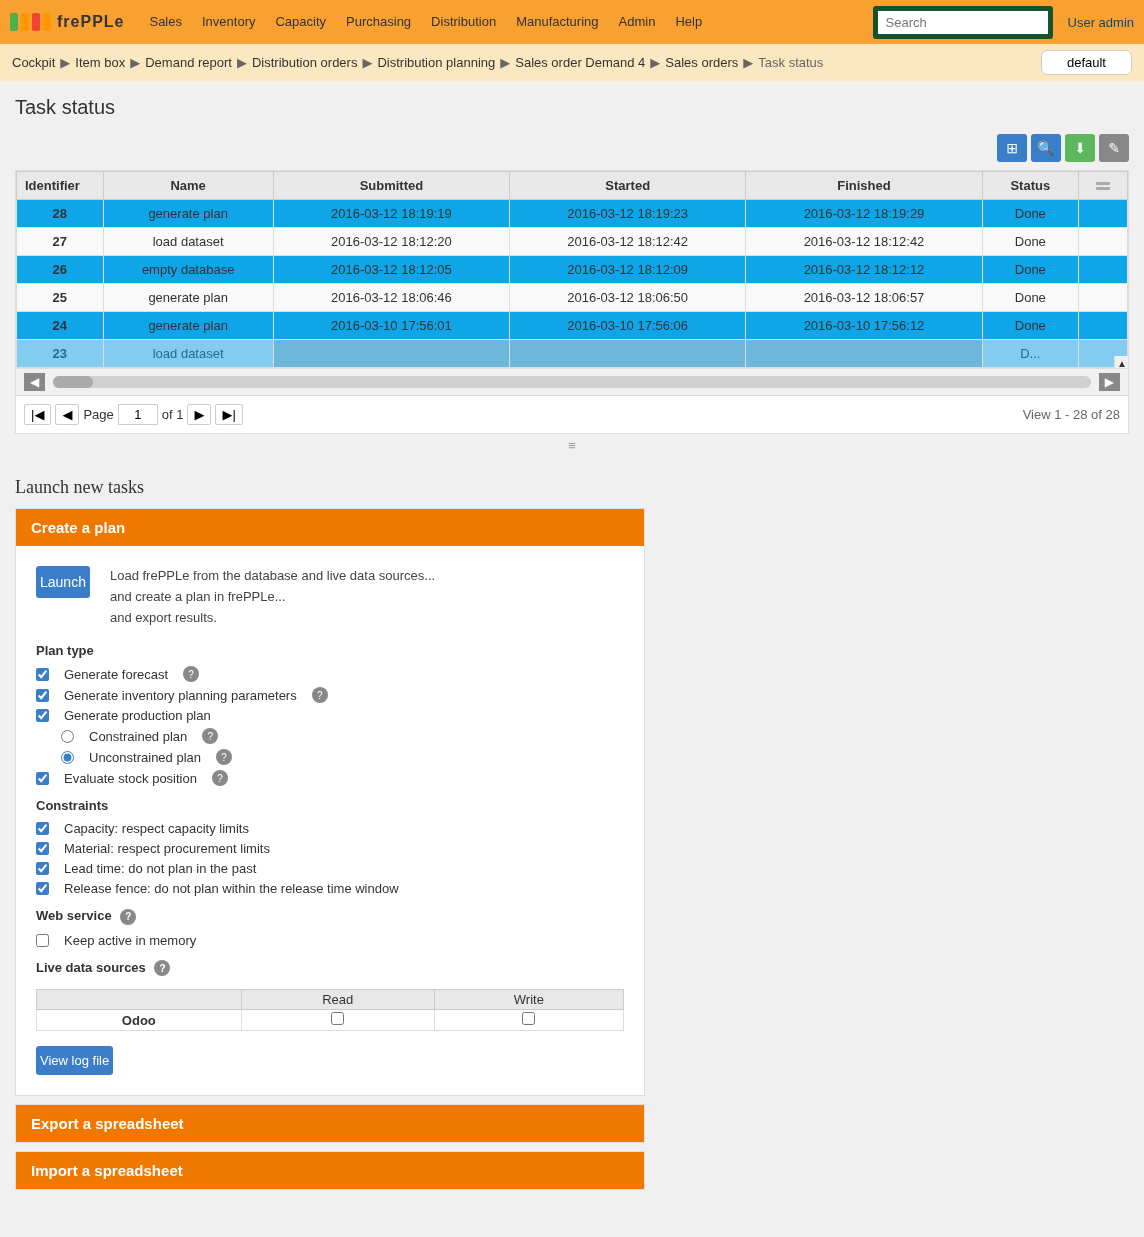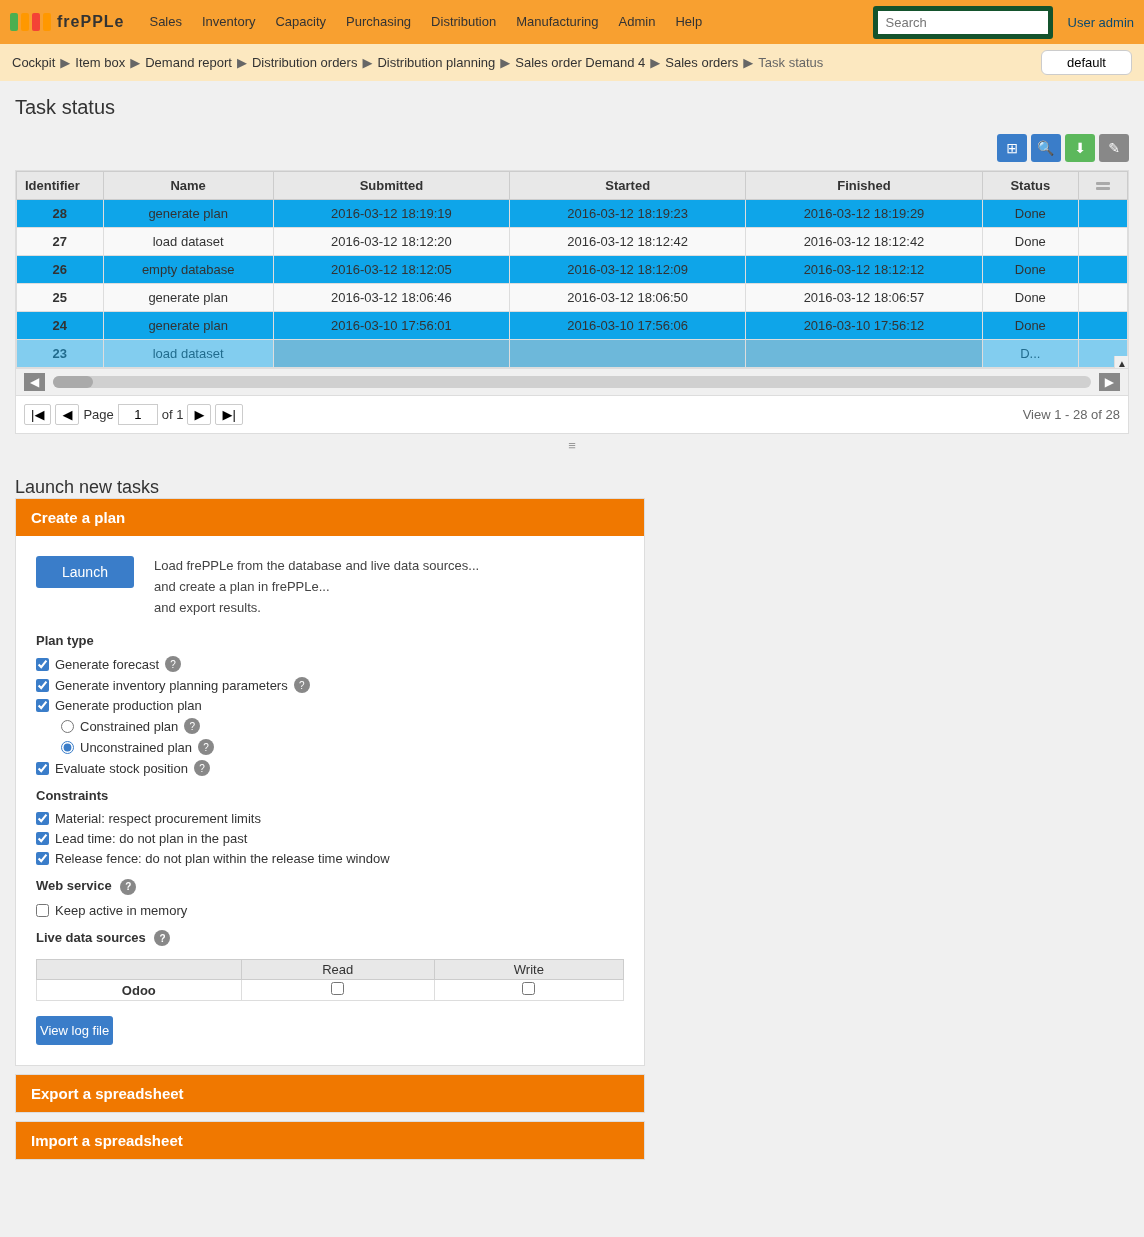--- a/index.html
+++ b/index.html
@@ -186,53 +186,53 @@
       width: 40px;
       border: 1px solid #ccc;
       padding: 2px 4px;
       text-align: center;
       font-size: 13px;
     }
     .page-info-right { margin-left: auto; font-size: 13px; color: #666; }
     .drag-handle { text-align: center; color: #999; padding: 4px; }
 
     
-    .section-title { font-size: 18px; font-weight: normal; margin: 20px 0 0; }
+    .section-title { font-size: 18px; font-weight: normal; margin: 20px 0 10px; font-family: Liberation Serif, serif; }
 
     
     .card {
       background: white;
       border: 1px solid #ddd;
       max-width: 630px;
       margin-bottom: 8px;
     }
     .card-header {
       background: #f07800;
       color: white;
       padding: 10px 15px;
       font-size: 15px;
       font-weight: bold;
     }
     .card-body { padding: 20px; }
     .launch-btn {
       background: #3a7dc9;
       color: white;
       border: none;
-      padding: 8px 26px;
+      padding: 8px 4px;
       font-size: 14px;
       cursor: pointer;
       border-radius: 3px;
       float: left;
       margin-right: 20px;
     }
     .launch-desc { font-size: 13px; color: #444; line-height: 1.6; overflow: hidden; }
 
     .plan-options { clear: both; padding-top: 15px; }
     .plan-type-title { font-weight: bold; margin-bottom: 8px; }
-    .option-row { display: flex; align-items: center; gap: 6px; margin-bottom: 5px; font-size: 13px; }
+    .option-row { display: flex; align-items: center; gap: 15px; margin-bottom: 5px; font-size: 13px; }
     .option-row input[type=checkbox] { accent-color: #3a7dc9; }
     .option-row input[type=radio] { accent-color: #3a7dc9; }
     .help-icon {
       display: inline-flex;
       align-items: center;
       justify-content: center;
       width: 16px;
       height: 16px;
       background: #888;
       color: white;
@@ -464,20 +464,24 @@
         </div>
 
         <div class="option-row">
           <input type="checkbox" checked="" style="">
           <label>Evaluate stock position</label>
           <span class="help-icon">?</span>
         </div>
 
         <div class="section-divider">Constraints</div>
 
+        <div class="option-row">
+          <input type="checkbox" checked="" style="">
+          <label>Capacity: respect capacity limits</label>
+        </div>
 
         <div class="option-row">
           <input type="checkbox" checked="" style="">
           <label>Material: respect procurement limits</label>
         </div>
 
         <div class="option-row">
           <input type="checkbox" checked="" style="">
           <label>Lead time: do not plan in the past</label>
         </div>

